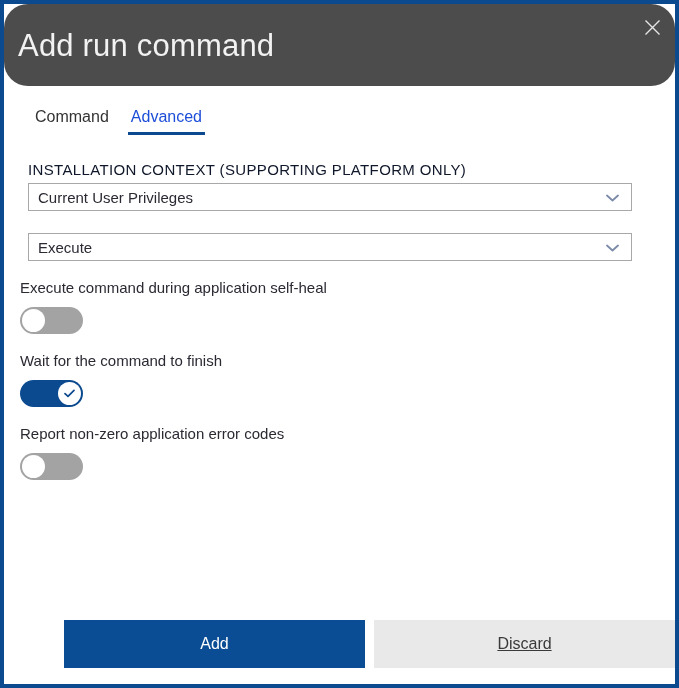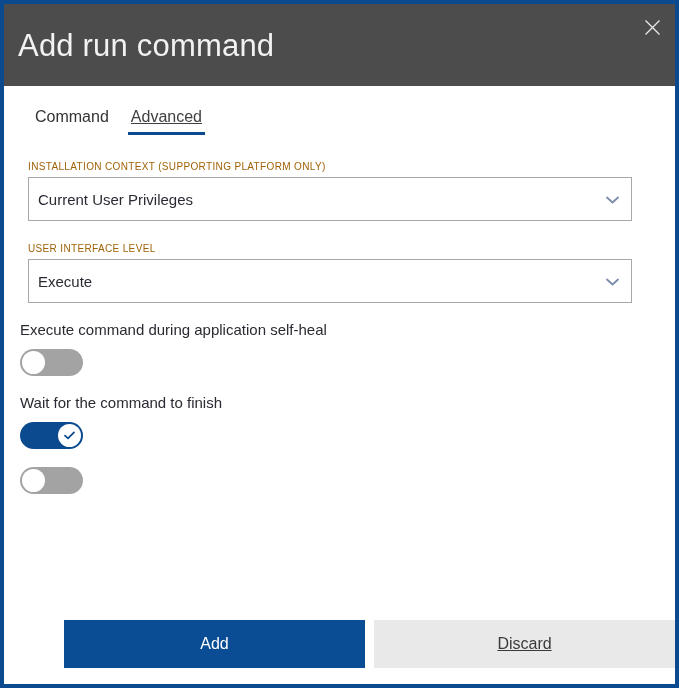--- a/index.html
+++ b/index.html
@@ -29,20 +29,21 @@
   }
 
   
   .titlebar {
     position: relative;
     height: 82px;
     flex: 0 0 82px;
     background: #4c4c4c;
     display: flex;
     align-items: center;
+    border-radius: 24px;
   }
   .title-text {
     margin-left: 14px;
     color: #f2f2f2;
     font-size: 31px;
     font-weight: 300;
     letter-spacing: 0.2px;
     line-height: 1;
     white-space: nowrap;
   }
@@ -81,47 +82,47 @@
     position: relative;
     font-size: 16px;
     color: #333333;
     padding: 0 3px 9px 3px;
     cursor: pointer;
     white-space: nowrap;
     background: none;
     border: none;
     font-family: inherit;
   }
-  .tab.active { color: #404040; text-decoration: underline; }
+  .tab.active { color: #1d4ed8; }
   .tab.active::after {
     content: "";
     position: absolute;
     left: 0;
     right: 0;
     bottom: 0;
     height: 3px;
     background: #0b4a8f;
   }
 
   
   .field {
     padding: 0 0 0 24px;
   }
   .field-label {
-    font-size: 10px;
-    color: #a16207;
+    font-size: 15px;
+    color: #0f172a;
     letter-spacing: 0.35px;
     text-transform: uppercase;
     margin-bottom: 5px;
     white-space: nowrap;
   }
   .select-wrap {
     position: relative;
     width: 604px;
-    height: 44px;
+    height: 28px;
     box-sizing: border-box;
     border: 1px solid #a8a8a8;
     background: #ffffff;
     display: flex;
     align-items: center;
     cursor: pointer;
   }
   .select-value {
     font-size: 15px;
     color: #2a2a33;
@@ -229,21 +230,20 @@
           <svg width="13" height="8" viewBox="0 0 13 8" aria-hidden="true">
             <path d="M1 1.5 L6.5 6.5 L12 1.5" stroke="#7b8aa8" stroke-width="1.8" fill="none" stroke-linecap="round" stroke-linejoin="round"></path>
           </svg>
         </span>
       </div>
     </div>
 
     <div class="sp-22"></div>
 
     <div class="field">
-      <div class="field-label">USER INTERFACE LEVEL</div>
       <div class="select-wrap">
         <span class="select-value">Execute</span>
         <span class="chevron">
           <svg width="13" height="8" viewBox="0 0 13 8" aria-hidden="true">
             <path d="M1 1.5 L6.5 6.5 L12 1.5" stroke="#7b8aa8" stroke-width="1.8" fill="none" stroke-linecap="round" stroke-linejoin="round"></path>
           </svg>
         </span>
       </div>
     </div>
 
@@ -265,20 +265,21 @@
           <svg width="11" height="9" viewBox="0 0 11 9" aria-hidden="true">
             <path d="M1 4.6 L4 7.4 L10 1.3" stroke="#0b4a8f" stroke-width="1.7" fill="none" stroke-linecap="round" stroke-linejoin="round"></path>
           </svg>
         </span>
       </button>
     </div>
 
     <div class="sp-18"></div>
 
     <div class="toggle-row">
+      <div class="toggle-label">Report non-zero application error codes</div>
       <button class="switch off">
         <span class="knob"></span>
       </button>
     </div>
 
     <div class="footer">
       <button class="btn btn-primary">Add</button>
       <button class="btn btn-secondary">Discard</button>
     </div>
 

